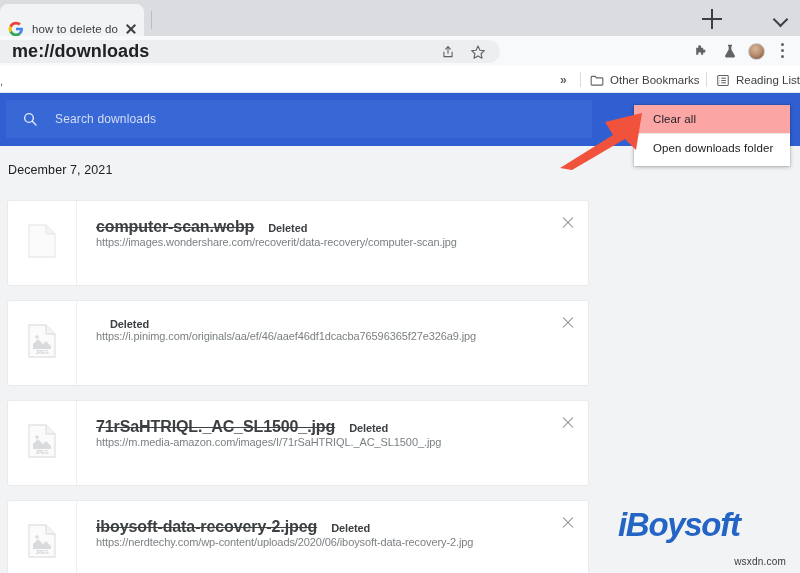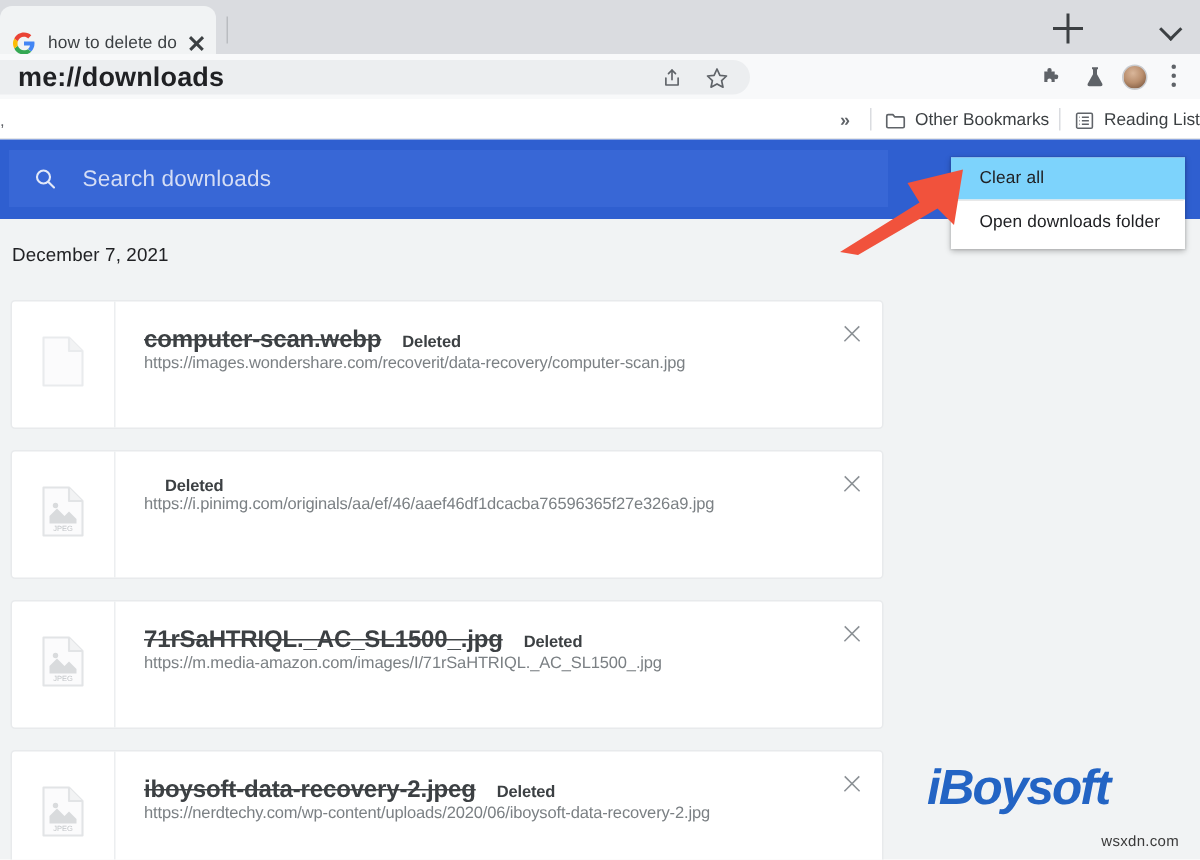--- a/index.html
+++ b/index.html
@@ -156,21 +156,21 @@
     background: #2f5fd0;
   }
   .searchbox {
     position: absolute; left: 6px; top: 7px;
     width: 586px; height: 38px;
     background: #3867d6;
     display: flex; align-items: center;
     padding-left: 16px;
   }
   .search-ico { width: 16px; height: 16px; flex: 0 0 16px; margin-right: 17px; }
-  .search-ph { font-size: 15px; color: #d4ddf5; letter-spacing: .15px; }
+  .search-ph { font-size: 12px; color: #d4ddf5; letter-spacing: .15px; }
 
   .date-heading {
     position: absolute; left: 8px; top: 70px;
     font-size: 12.5px; color: #202124;
     letter-spacing: .1px;
   }
 
   .card {
     position: absolute; left: 7px;
     width: 582px; height: 86px;
@@ -223,21 +223,21 @@
     background: #ffffff;
     box-shadow: 0 1px 4px rgba(0,0,0,.28), 0 0 0 1px rgba(0,0,0,.05);
   }
   .ctx-item {
     height: 28px; display: flex; align-items: center;
     padding-left: 19px;
     font-size: 11.5px; color: #202124;
     letter-spacing: .1px;
     white-space: nowrap;
   }
-  .ctx-item.hl { background: #7dd3fc; }
+  .ctx-item.hl { background: #fca5a5; }
   .ctx-divider { height: 1px; background: #e8e8e8; margin: 0 1px; }
 
   
   .red-arrow {
     position: absolute; left: 558px; top: 108px;
     width: 92px; height: 62px;
     pointer-events: none;
   }
 
   

